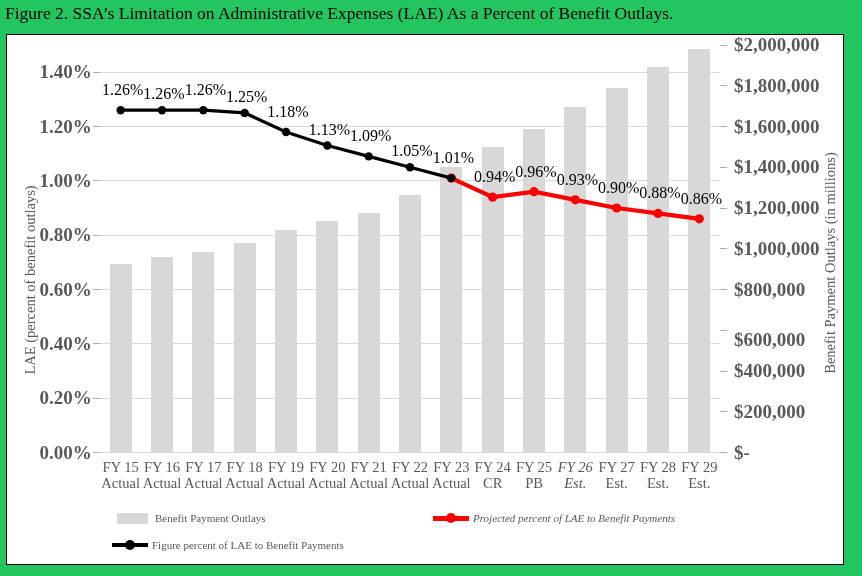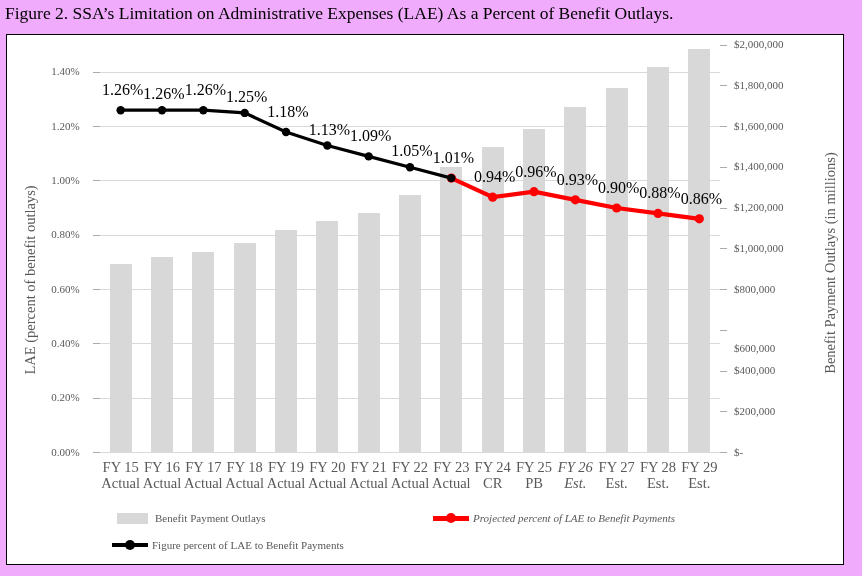--- a/index.html
+++ b/index.html
@@ -1,23 +1,23 @@
 <!DOCTYPE html>
 <html><head>
 <meta charset="utf-8">
 <style>
   html,body{margin:0;padding:0;background:#fff;}
   body{width:862px;height:576px;font-family:"Liberation Serif","DejaVu Serif",serif;}
-  .screen{position:relative;width:862px;height:576px;background:#f0abfc;overflow:hidden;}
+  .screen{position:relative;width:862px;height:576px;background:#22c55e;overflow:hidden;}
   .fig-title{position:absolute;left:5px;top:3px;font-size:17.5px;color:#000;white-space:nowrap;}
   .chart-box{position:absolute;left:6px;top:34px;width:838px;height:531px;border:1.5px solid #000;background:#fff;box-sizing:border-box;}
   .layer{position:absolute;left:0;top:0;width:0;height:0;}
   .gridline{position:absolute;height:1px;background:#d9d9d9;}
   .tickmark{position:absolute;height:1px;background:#ababab;}
-  .ytick-label{position:absolute;font-size:11px;color:#595959;line-height:15px;white-space:nowrap;}
+  .ytick-label{position:absolute;font-size:19px;color:#595959;line-height:15px;white-space:nowrap;font-weight:bold;}
   .ytick-left{left:29px;width:73px;text-align:center;}
   .ytick-right{left:734px;text-align:left;}
   .xlabel{position:absolute;top:459px;width:64px;text-align:center;font-size:14.5px;color:#595959;line-height:16px;}
   .xlabel span{display:block;}
   .bar{position:absolute;background:#d8d8d8;}
   .dlabel{position:absolute;width:66px;text-align:center;font-size:16px;color:#000;line-height:18px;white-space:nowrap;}
   #line-layer{position:absolute;left:0;top:0;pointer-events:none;}
   .axis-title{position:absolute;font-size:14.5px;color:#595959;white-space:nowrap;transform:translate(-50%,-50%) rotate(-90deg);}
   .legend-item{position:absolute;display:flex;align-items:center;font-size:11px;color:#595959;white-space:nowrap;}
   .swatch-bar{display:inline-block;width:31px;height:11px;background:#d8d8d8;margin-right:7px;}
@@ -100,21 +100,21 @@
       <div class="ytick-label ytick-left" style="top: 118.5px;">1.20%</div>
       <div class="tickmark" style="left: 93px; top: 71.6667px; width: 7px;"></div>
       <div class="ytick-label ytick-left" style="top: 64.1667px;">1.40%</div>
       <div class="tickmark" style="left: 720px; top: 452px; width: 7px;"></div>
       <div class="ytick-label ytick-right" style="top: 444.5px;">$-</div>
       <div class="tickmark" style="left: 720px; top: 411.25px; width: 7px;"></div>
       <div class="ytick-label ytick-right" style="top: 403.75px;">$200,000</div>
       <div class="tickmark" style="left: 720px; top: 370.5px; width: 7px;"></div>
       <div class="ytick-label ytick-right" style="top: 363px;">$400,000</div>
       <div class="tickmark" style="left: 720px; top: 329.75px; width: 7px;"></div>
-      <div class="ytick-label ytick-right" style="top: 341px;">$600,000</div>
+      <div class="ytick-label ytick-right" style="top: 332px;">$600,000</div>
       <div class="tickmark" style="left: 720px; top: 289px; width: 7px;"></div>
       <div class="ytick-label ytick-right" style="top: 281.5px;">$800,000</div>
       <div class="tickmark" style="left: 720px; top: 248.25px; width: 7px;"></div>
       <div class="ytick-label ytick-right" style="top: 240.75px;">$1,000,000</div>
       <div class="tickmark" style="left: 720px; top: 207.5px; width: 7px;"></div>
       <div class="ytick-label ytick-right" style="top: 200px;">$1,200,000</div>
       <div class="tickmark" style="left: 720px; top: 166.75px; width: 7px;"></div>
       <div class="ytick-label ytick-right" style="top: 159.25px;">$1,400,000</div>
       <div class="tickmark" style="left: 720px; top: 126px; width: 7px;"></div>
       <div class="ytick-label ytick-right" style="top: 118.5px;">$1,600,000</div>

